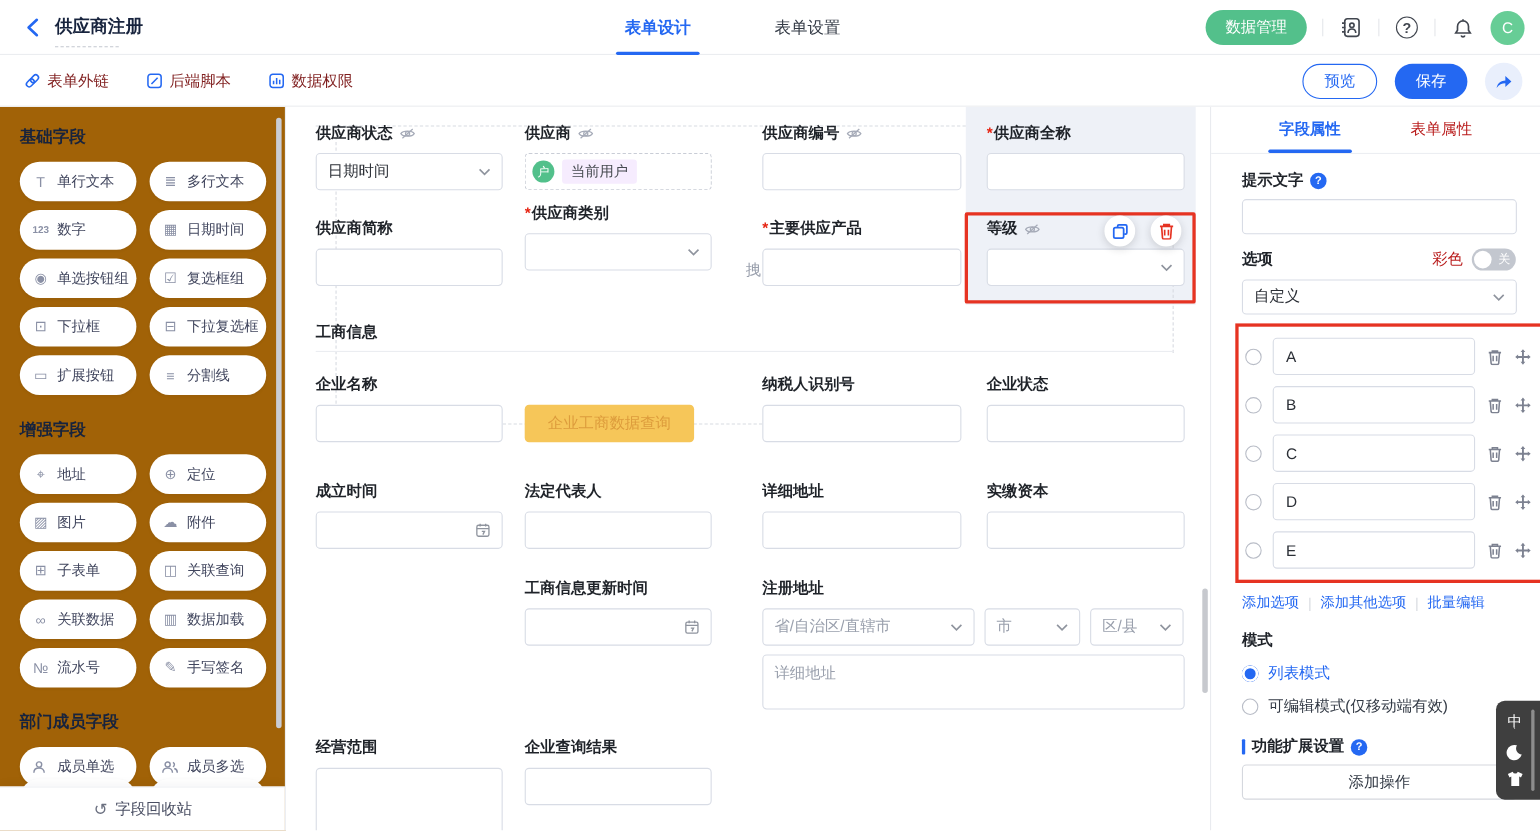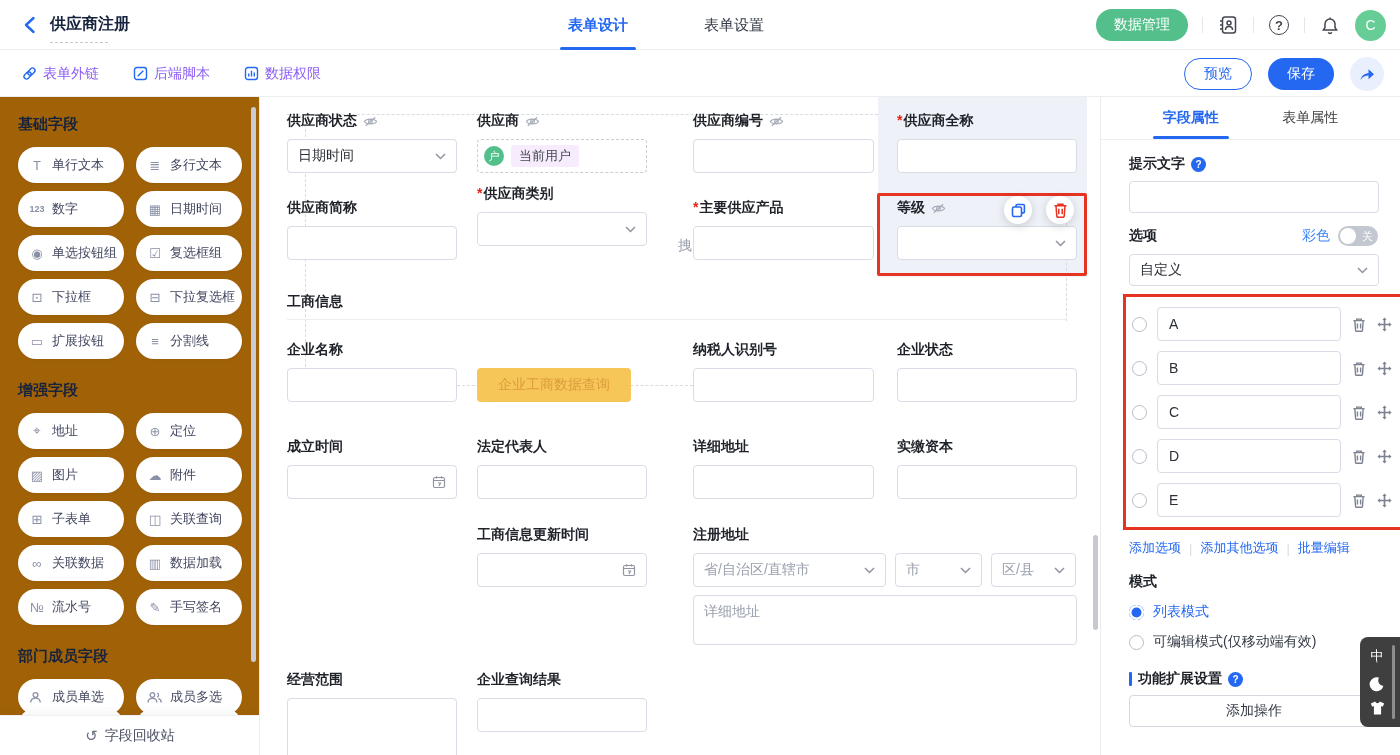--- a/index.html
+++ b/index.html
@@ -19,21 +19,21 @@
   .hdr-right { position:absolute; right:14px; top:0; height:50px; display:flex; align-items:center; gap:14px; }
   .pill-green { background:#53c08b; color:#fff; font-size:14px; border:none; border-radius:16px; padding:7px 18px; cursor:pointer; }
   .hdr-sep { width:1px; height:16px; background:#e4e6ea; }
   .hicon { width:22px; height:22px; display:flex; align-items:center; justify-content:center; cursor:pointer; color:#41464f; }
   .qmark { width:20px; height:20px; border:1.6px solid #41464f; border-radius:50%; font-size:13px; font-weight:700; display:flex; align-items:center; justify-content:center; color:#41464f; }
   .avatar { width:31px; height:31px; border-radius:50%; background:#67cd96; color:#fff; display:flex; align-items:center; justify-content:center; font-size:14px; cursor:pointer; }
 
   
   .tbar { position:absolute; left:0; top:50px; width:1400px; height:47px; background:#fff; border-bottom:1px solid #ebedf0; z-index:29; }
   .tbar-left { position:absolute; left:22px; top:0; height:47px; display:flex; align-items:center; gap:34px; }
-  .tlink { display:flex; align-items:center; gap:6px; color:#8b5cf6; font-size:14px; cursor:pointer;justify-content:space-between; }
+  .tlink { display:flex; align-items:center; gap:6px; color:#7f1d1d; font-size:14px; cursor:pointer;justify-content:space-between; }
   .tbar-right { position:absolute; right:16px; top:0; height:47px; display:flex; align-items:center; gap:16px; }
   .btn-outline { border:1px solid #2468f2; color:#2468f2; background:#fff; border-radius:16px; padding:6px 19px; font-size:14px; cursor:pointer; }
   .btn-primary { border:none; color:#fff; background:#2468f2; border-radius:16px; padding:7px 19px; font-size:14px; cursor:pointer; }
   .share-btn { width:34px; height:34px; border-radius:50%; background:#e9effc; display:flex; align-items:center; justify-content:center; cursor:pointer; }
 
   
   .sbar { position:absolute; left:0; top:97px; width:260px; height:658px; background:#a16207; border-right:1px solid #eceef2; overflow:hidden; }
   .sbar-inner { padding:18px 18px 0 18px; }
   .sec-title { font-size:15px; font-weight:700; color:#17233d; margin-bottom:13px; }
   .pill-grid { display:grid; grid-template-columns:106px 106px; gap:8px 12px; margin-bottom:22px; }
@@ -64,21 +64,21 @@
   .sec-line { position:absolute; left:27px; top:222px; width:780px; height:1px; background:#ebedf1; }
   .ybtn { position:absolute; left:217px; top:271px; width:154px; height:34px; background:#f6c659; color:#dd9c3c; border:none; border-radius:4px; font-size:14px; cursor:pointer; z-index:2; }
   .drag-hint { position:absolute; left:418px; top:140px; color:#9aa0ad; font-size:14px; z-index:0; }
   .sel-box { position:absolute; left:617px; top:96px; width:210px; height:83px; border:3px solid #e63322; border-radius:2px; z-index:5; pointer-events:none; }
   .act-circle { position:absolute; top:99px; width:28px; height:28px; border-radius:50%; background:#fff; box-shadow:0 2px 8px rgba(31,35,41,.18); display:flex; align-items:center; justify-content:center; z-index:6; cursor:pointer; }
   .cv-scroll { position:absolute; left:833px; top:438px; width:5px; height:95px; background:#c7c9ce; border-radius:3px; }
 
   
   .panel { position:absolute; left:1100px; top:97px; width:300px; height:658px; background:#fff; border-left:1px solid #e9ebef; overflow:hidden; }
   .p-tabs { height:43px; border-bottom:1px solid #eceef2; display:flex; align-items:stretch; justify-content:space-around; padding:0 30px; }
-  .p-tab { display:flex; align-items:center; font-size:14px; color:#404040; cursor:pointer; position:relative; }
+  .p-tab { display:flex; align-items:center; font-size:14px; color:#b91c1c; cursor:pointer; position:relative; }
   .p-tab.active { color:#2468f2; font-weight:600; }
   .p-tab.active::after { content:""; position:absolute; left:-10px; right:-10px; bottom:0; height:3px; background:#2468f2; border-radius:2px; }
   .p-body { padding:15px 22px 0 28px; position:relative; }
   .p-row { display:flex; align-items:center; }
   .p-label { font-weight:700; font-size:14px; color:#1f2329; }
   .q-blue { width:15px; height:15px; border-radius:50%; background:#2468f2; color:#fff; font-size:10px; font-weight:700; display:flex; align-items:center; justify-content:center; margin-left:6px; }
   .p-input { margin-top:8px; width:250px; height:32px; border:1px solid #d8dce5; border-radius:4px; padding:0 10px; font-size:14px; color:#2b2f36; background:#fff; }
   .toggle { width:40px; height:20px; border-radius:10px; background:#c3c7cf; position:relative; margin-left:8px; cursor:pointer; }
   .toggle .knob { position:absolute; left:2px; top:2px; width:16px; height:16px; border-radius:50%; background:#fff; }
   .toggle .tg-txt { position:absolute; right:5px; top:3px; color:#fff; font-size:11px; line-height:14px; }
@@ -532,21 +532,21 @@
     <div class="p-tab">表单属性</div>
   </div>
   <div class="p-body">
     <div class="p-row">
       <span class="p-label">提示文字</span>
       <span class="q-blue">?</span>
     </div>
     <input class="p-input" style="">
     <div class="p-row" style="margin-top:13px;">
       <span class="p-label">选项</span>
-      <span style="margin-left:auto;font-size:14px;color:#3b82f6;">彩色</span>
+      <span style="margin-left:auto;font-size:14px;color:#b91c1c;">彩色</span>
       <span class="toggle">
         <span class="knob"></span>
         <span class="tg-txt">关</span>
       </span>
     </div>
     <div class="p-select">
       <span>自定义</span>
       <svg style="margin-left:auto;" width="11" height="7" viewBox="0 0 11 7" fill="none" stroke="#8f949e" stroke-width="1.5">
           <path d="M1 1 L5.5 5.5 L10 1"></path>
         </svg>

